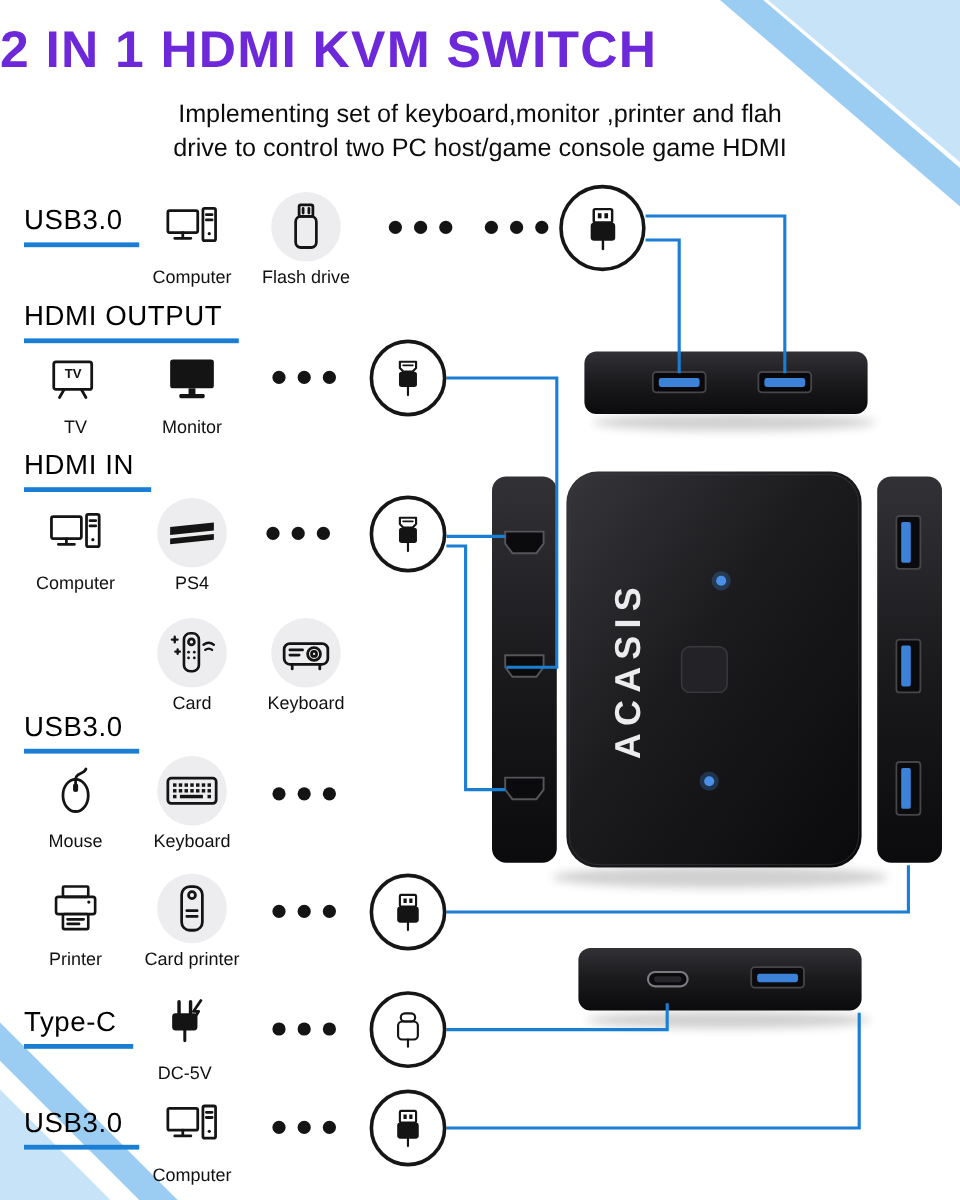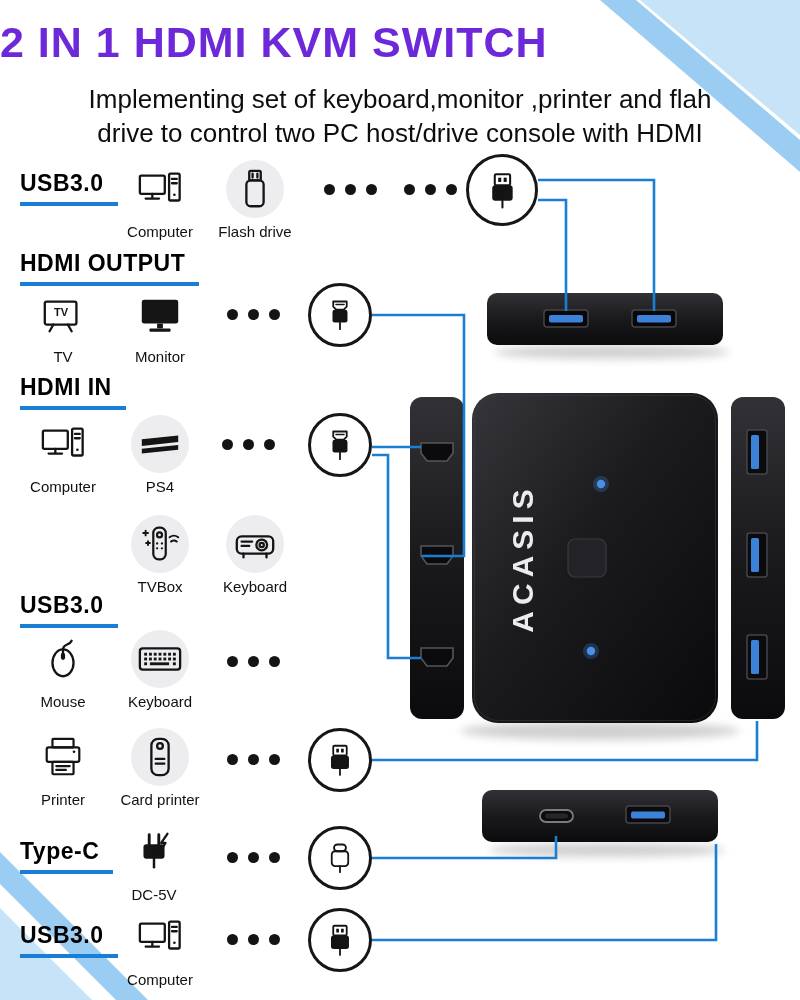--- a/index.html
+++ b/index.html
@@ -2,22 +2,22 @@
 <html style="--accent: #1a7fd4; --port-blue: #3b82d8; --corner-light: #c6e3f8; --corner-mid: #9bcdf2;"><head>
 <meta charset="utf-8">
 <style>
   * { margin:0; padding:0; box-sizing:border-box; }
   html,body { background:#fff; font-family:"Liberation Sans", sans-serif; }
   .stage { position:relative; width:800px; height:1000px; background:#fff; overflow:hidden; }
   .art { position:absolute; left:0; top:0; }
   .title { position:absolute; top:18px; left:0; width:100%; 
            font-size:43px; font-weight:bold; color:#6d28d9; letter-spacing:1px; }
   .subtitle { position:absolute; top:82px; left:0; width:100%; text-align:center;
-              font-size:26px; color:#0d0d0d; line-height:1.32; }
-  .hd { position:absolute; font-size:23px; font-weight:bold; color:#000;
+              font-size:21px; color:#0d0d0d; line-height:1.32; }
+  .hd { position:absolute; font-size:23px; font-weight:normal; color:#000;
         border-bottom:4px solid var(--accent,#1a7fd4); padding:0 14px 5px 0; letter-spacing:.5px; }
   .cell { position:absolute; width:100px; display:flex; flex-direction:column; align-items:center; }
   .icwrap { position:relative; width:58px; height:58px; display:flex; align-items:center; justify-content:center; }
   .bgc .icwrap { background:#ededef; border-radius:50%; }
   .ic { width:46px; height:46px; display:block; }
   .cap { margin-top:5px; font-size:15px; color:#111; white-space:nowrap; }
   .tvtext { position:absolute; left:-2px; top:21px; width:100%; text-align:center;
             font-size:11px; font-weight:bold; color:#141414; pointer-events:none; }
   .dots { position:absolute; display:flex; gap:10px; }
   .dots span { width:11px; height:11px; border-radius:50%; background:#141414; display:block; }
@@ -259,21 +259,21 @@
     <polyline class="cline" points="372,447 421,447"></polyline>
     <polyline class="cline" points="372,455 388,455 388,658 421,658"></polyline>
     <polyline class="cline" points="372,760 757,760 757,721"></polyline>
     <polyline class="cline" points="372,858 556,858 556,836"></polyline>
     <polyline class="cline" points="372,940 716,940 716,844"></polyline>
   </svg>
 
   <h1 class="title">2 IN 1 HDMI KVM SWITCH</h1>
   <div class="subtitle">
     <div>Implementing set of keyboard,monitor ,printer and flah</div>
-    <div>drive to control two PC host/drive console with HDMI</div>
+    <div>drive to control two PC host/game console game HDMI</div>
   </div>
 
   <div class="hd" style="left:20px;top:170px">USB3.0</div>
   <div class="hd" style="left:20px;top:250px">HDMI OUTPUT</div>
   <div class="hd" style="left:20px;top:374px">HDMI IN</div>
   <div class="hd" style="left:20px;top:592px">USB3.0</div>
   <div class="hd" style="left:20px;top:838px">Type-C</div>
   <div class="hd" style="left:20px;top:922px">USB3.0</div>
 
   <div class="cell" style="left:110px;top:160px">
@@ -361,21 +361,21 @@
     <svg viewBox="0 0 48 48">
         <use href="#i-hdmi-plug"></use>
       </svg>
   </div>
   <div class="cell bgc" style="left:110px;top:515px">
     <div class="icwrap">
         <svg class="ic" viewBox="0 0 48 48">
           <use href="#i-tvbox"></use>
         </svg>
       </div>
-    <div class="cap">TVBox</div>
+    <div class="cap">Card</div>
   </div>
   <div class="cell bgc" style="left:205px;top:515px">
     <div class="icwrap">
         <svg class="ic" viewBox="0 0 48 48">
           <use href="#i-projector"></use>
         </svg>
       </div>
     <div class="cap">Keyboard</div>
   </div>
 

